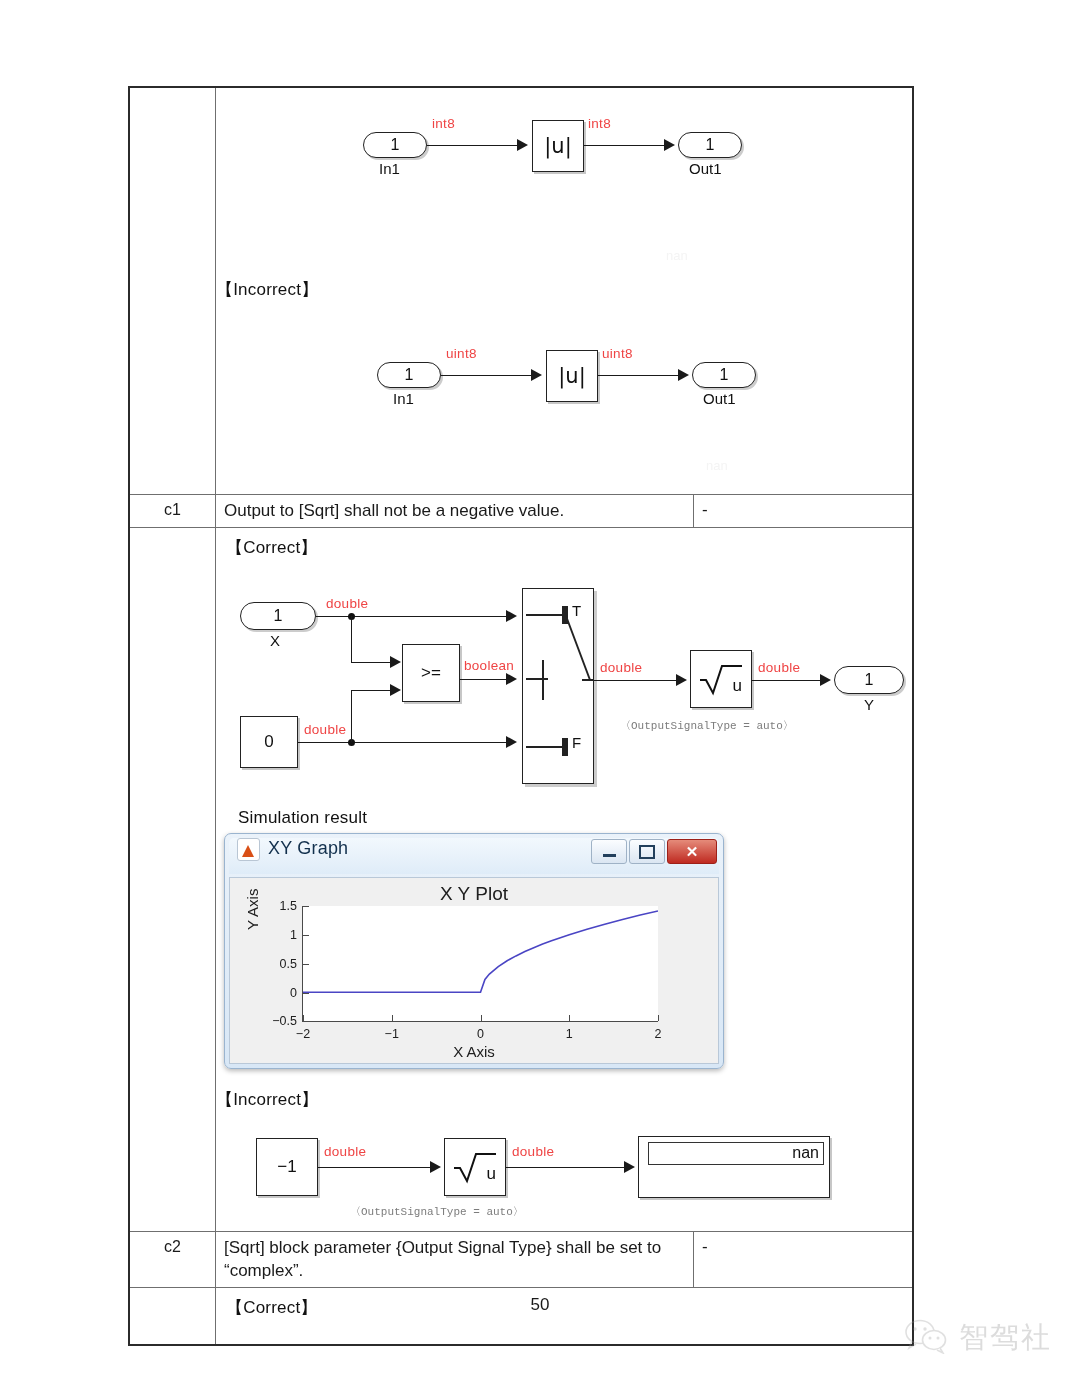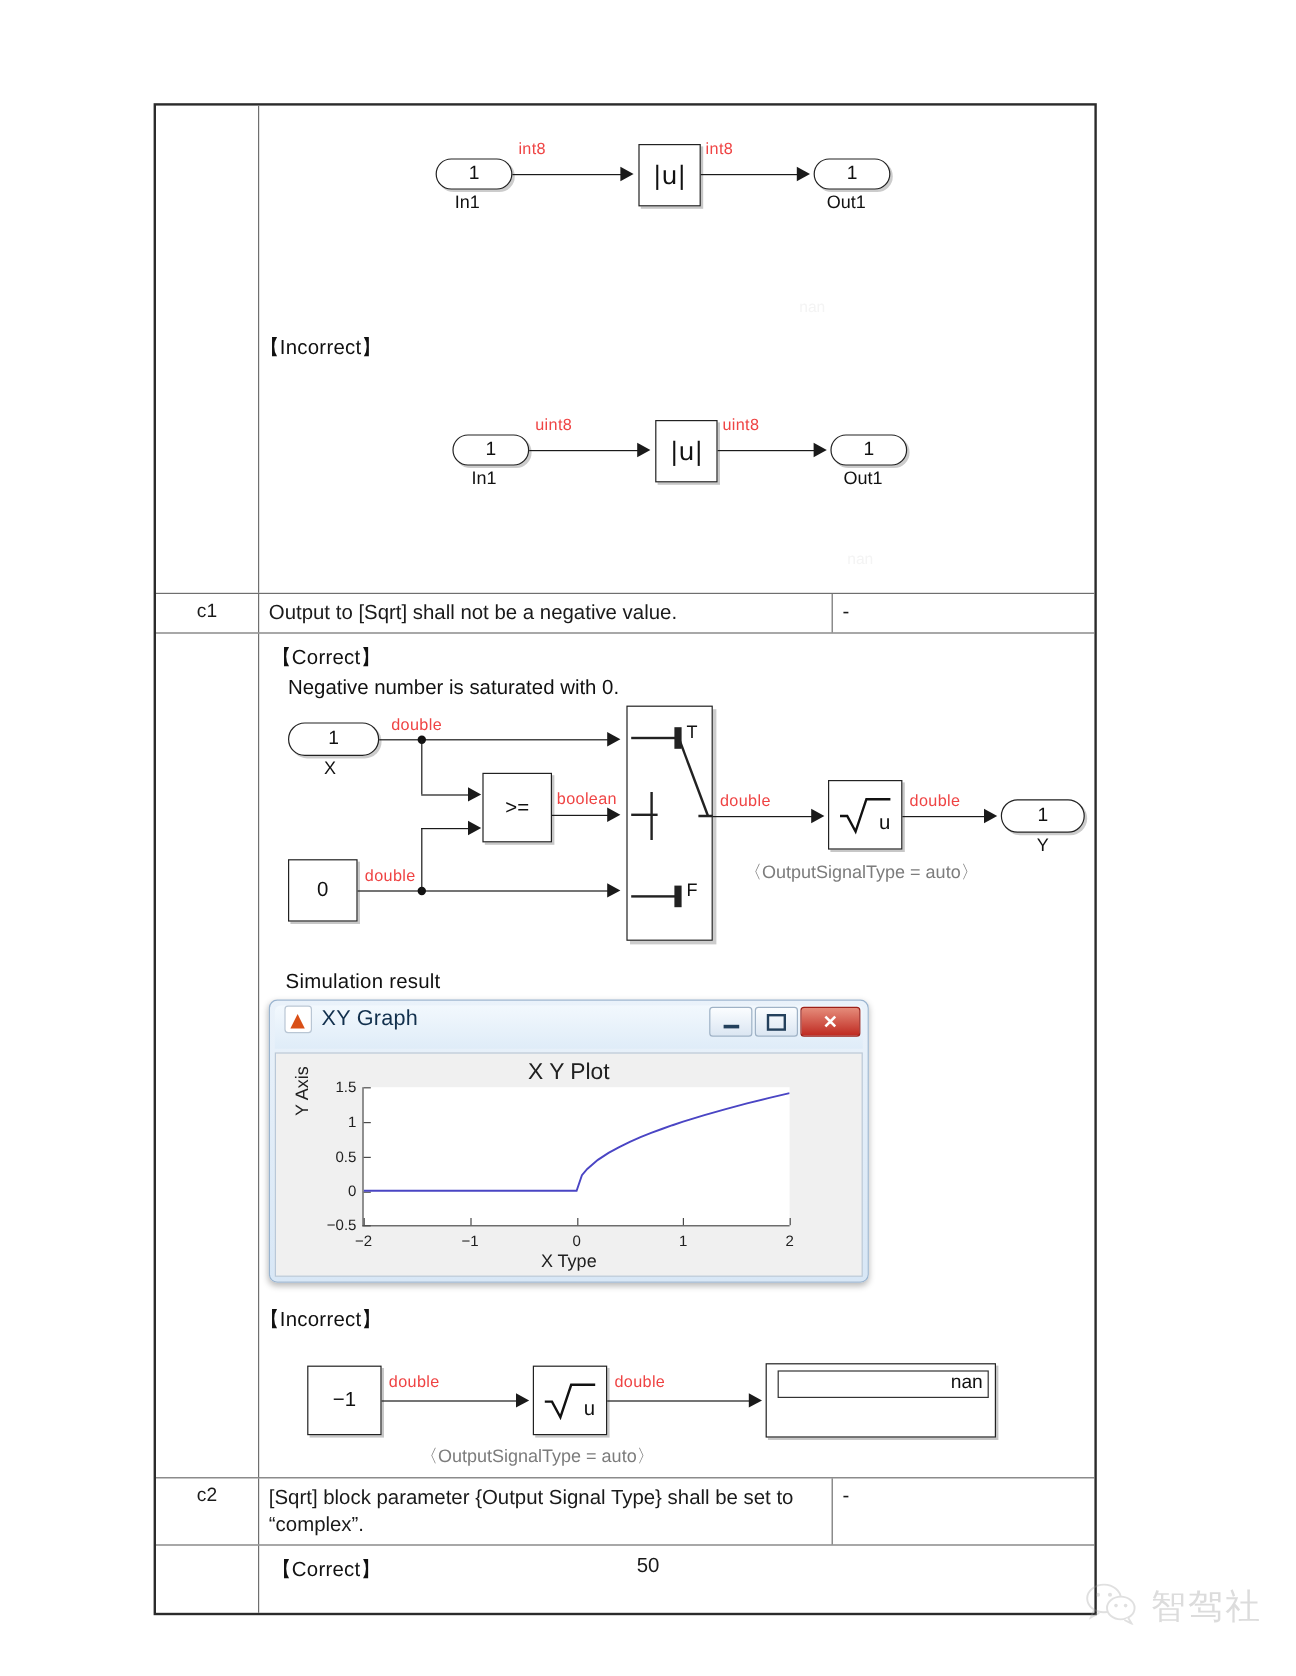--- a/index.html
+++ b/index.html
@@ -115,23 +115,24 @@
   }
   .sig {
     position: absolute;
     font-size: 13.5px;
     color: #ef4444;
     white-space: nowrap;
     letter-spacing: 0.3px;
   }
   .note-gray {
     position: absolute;
-    font-size: 15px;
+    font-size: 11px;
     color: #7c7c7c;
     white-space: nowrap;
+    font-family: Liberation Mono, monospace;
   }
   .wire-h {
     position: absolute;
     height: 0;
     border-top: 1.6px solid #1a1a1a;
   }
   .wire-v {
     position: absolute;
     width: 0;
     border-left: 1.6px solid #1a1a1a;
@@ -399,21 +400,20 @@
     <div class="col-desc">Output to [Sqrt] shall not be a negative value.</div>
     <div class="col-note">-</div>
   </div>
 
   <div class="row">
     <div class="col-id blank"></div>
     <div class="col-main">
       <div class="cell-pad" style="height:685px; position:relative;">
 
         <div class="marker">【Correct】</div>
-        <div class="subtext">Negative number is saturated with 0.</div>
 
         <div class="sl" style="position:absolute; left:6px; top:52px; width:690px; height:215px;">
 
           <div class="port" style="left:18px; top:22px; width:76px; height:28px;">
             <span>1</span>
           </div>
           <div class="blabel" style="left:48px; top:52px;">X</div>
           <div class="sig" style="left:104px; top:16px;">double</div>
 
           <div class="wire-h" style="left:94px; top:36px; width:194px;"></div>
@@ -519,21 +519,21 @@
               <span class="xtick" style="left:177.5px;">0</span>
               <span class="xtick-mark" style="left:266.25px;"></span>
               <span class="xtick" style="left:266.25px;">1</span>
               <span class="xtick-mark" style="left:355px;"></span>
               <span class="xtick" style="left:355px;">2</span>
 
               <svg id="curve-svg" style="position:absolute; left:0; top:0;" width="355" height="115" viewBox="0 0 355 115" preserveAspectRatio="none">
                 <polyline id="curve-path" fill="none" stroke="#4a45c4" stroke-width="1.6" points="0.00,86.25 22.19,86.25 44.38,86.25 66.56,86.25 88.75,86.25 110.94,86.25 133.13,86.25 155.31,86.25 177.50,86.25 181.94,73.37 186.38,68.08 195.25,60.55 204.12,54.74 213.00,49.91 221.88,45.60 230.75,41.69 239.63,38.12 248.50,34.84 257.38,31.68 266.25,28.75 284.00,23.29 301.75,18.23 319.50,13.51 337.25,9.08 355.00,4.95"></polyline>
               </svg>
             </div>
-            <div class="xlab">X Type</div>
+            <div class="xlab">X Axis</div>
           </div>
         </div>
 
         <div class="marker" style="position:absolute; left:0px; top:560px;">【Incorrect】</div>
 
         <div class="sl" style="position:absolute; left:24px; top:598px; width:640px; height:105px;">
           <div class="blk" style="left:16px; top:12px; width:62px; height:58px;">
             <span>−1</span>
           </div>
           <div class="sig" style="left:84px; top:18px;">double</div>

